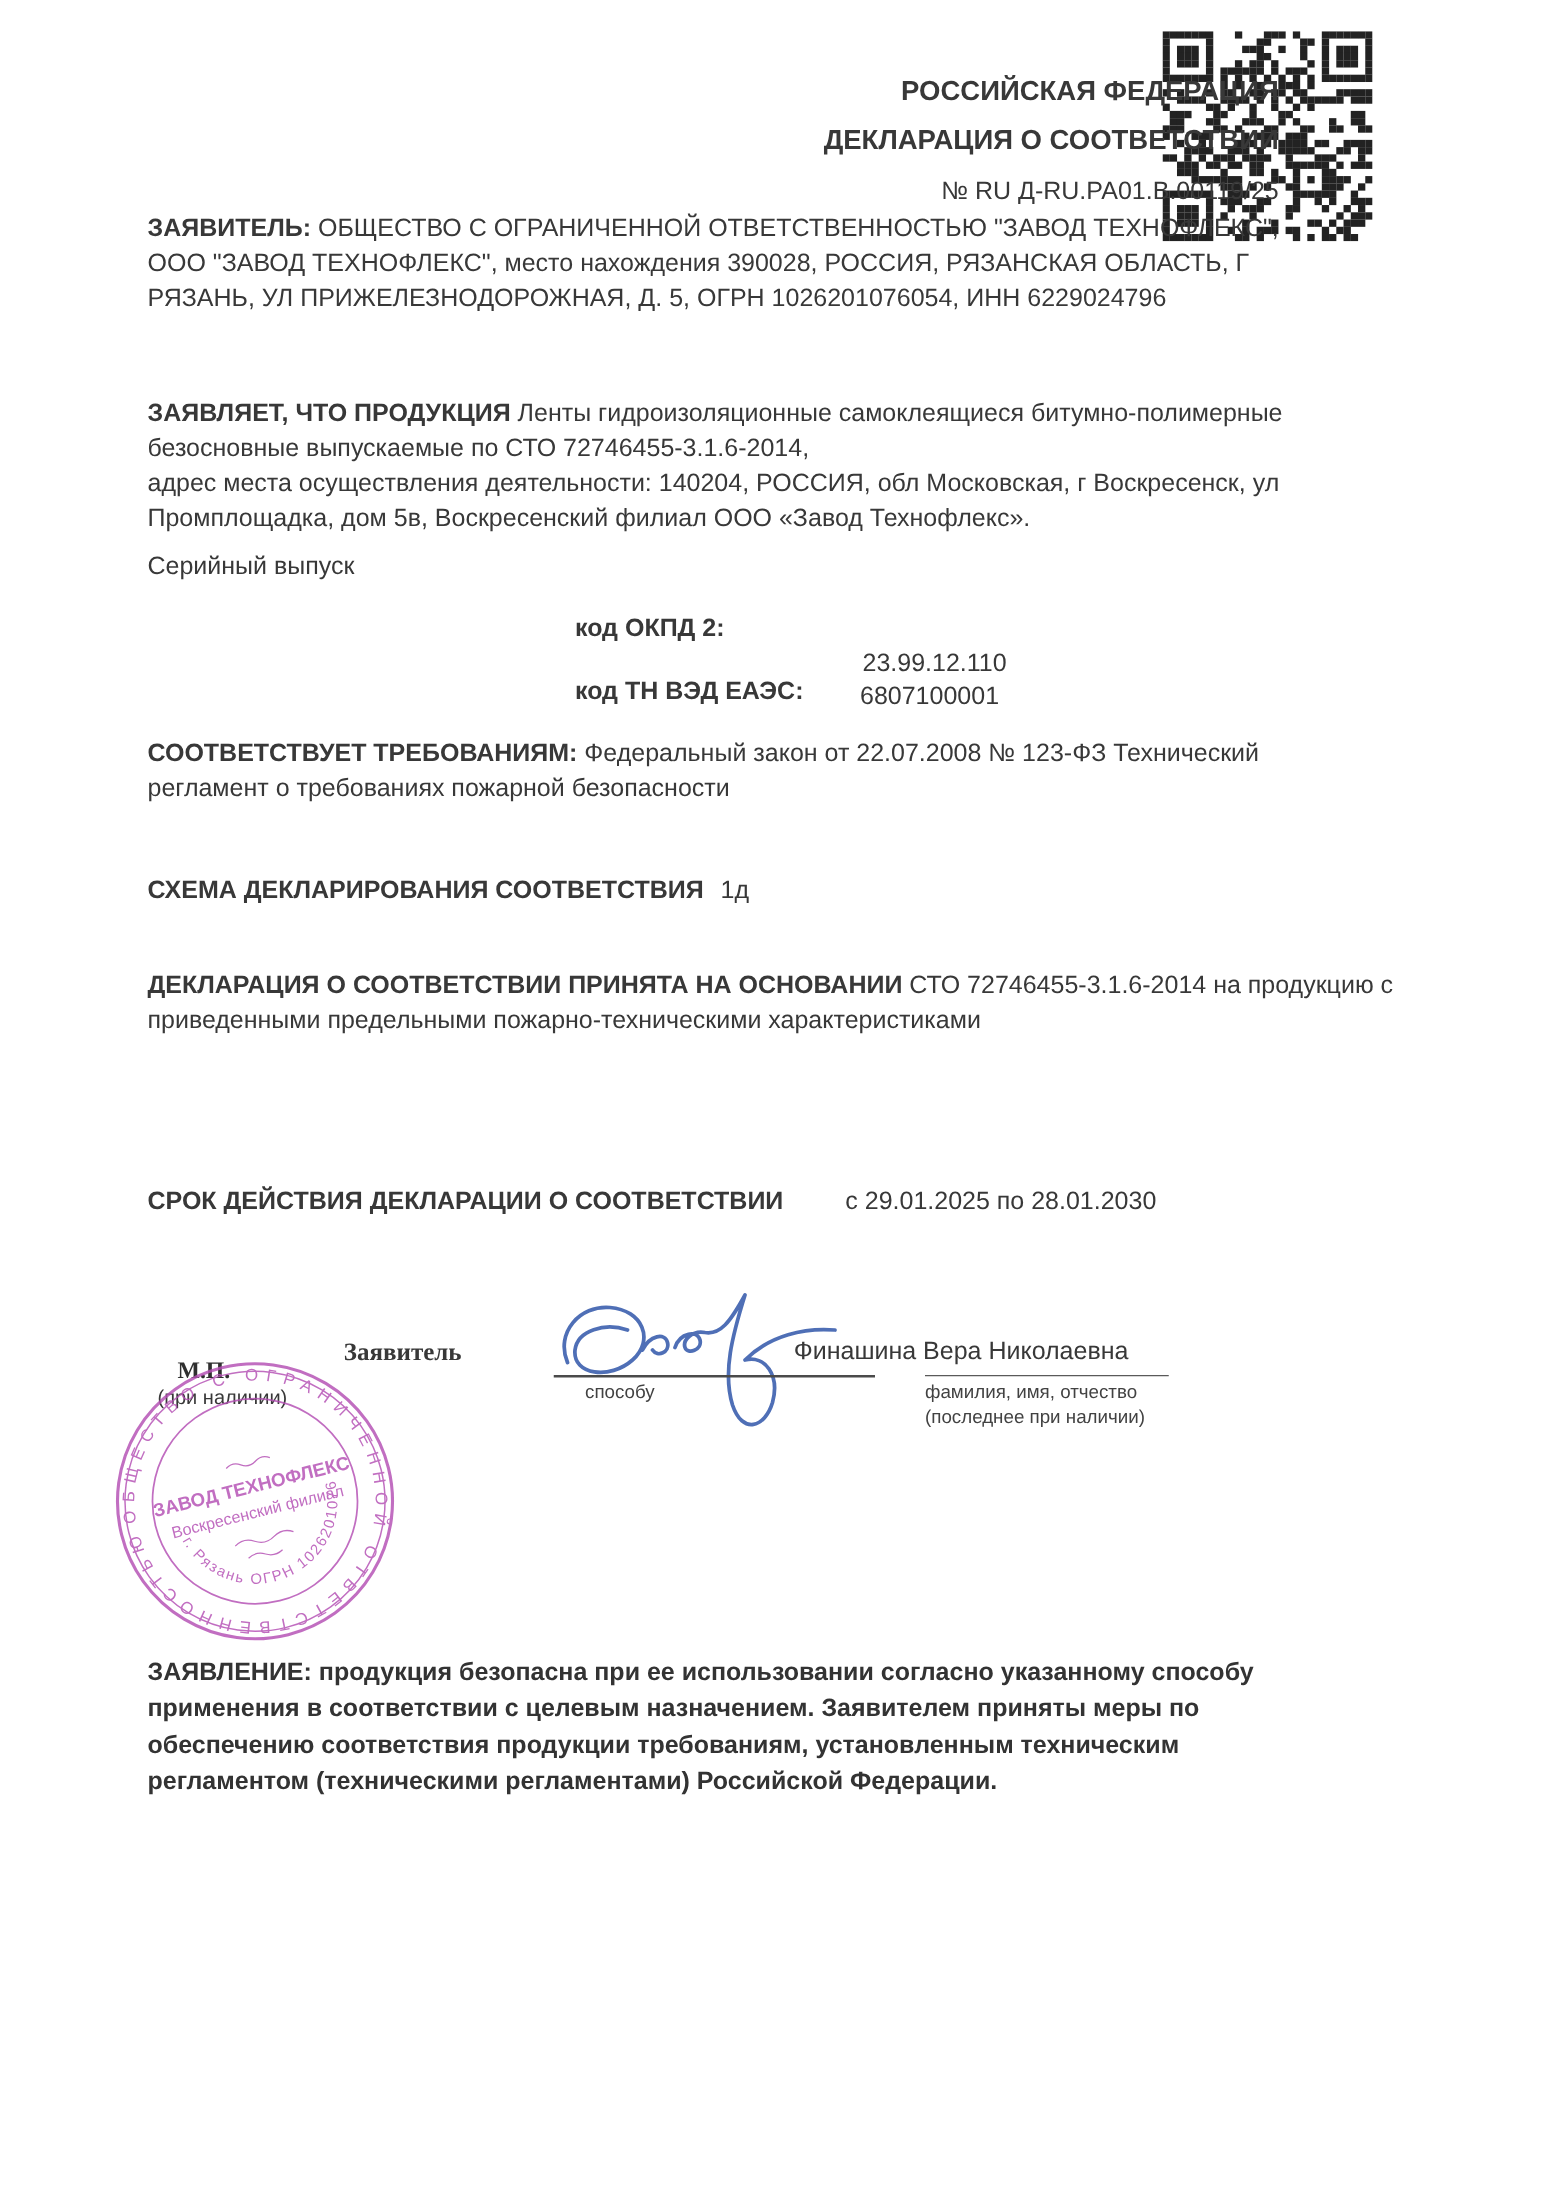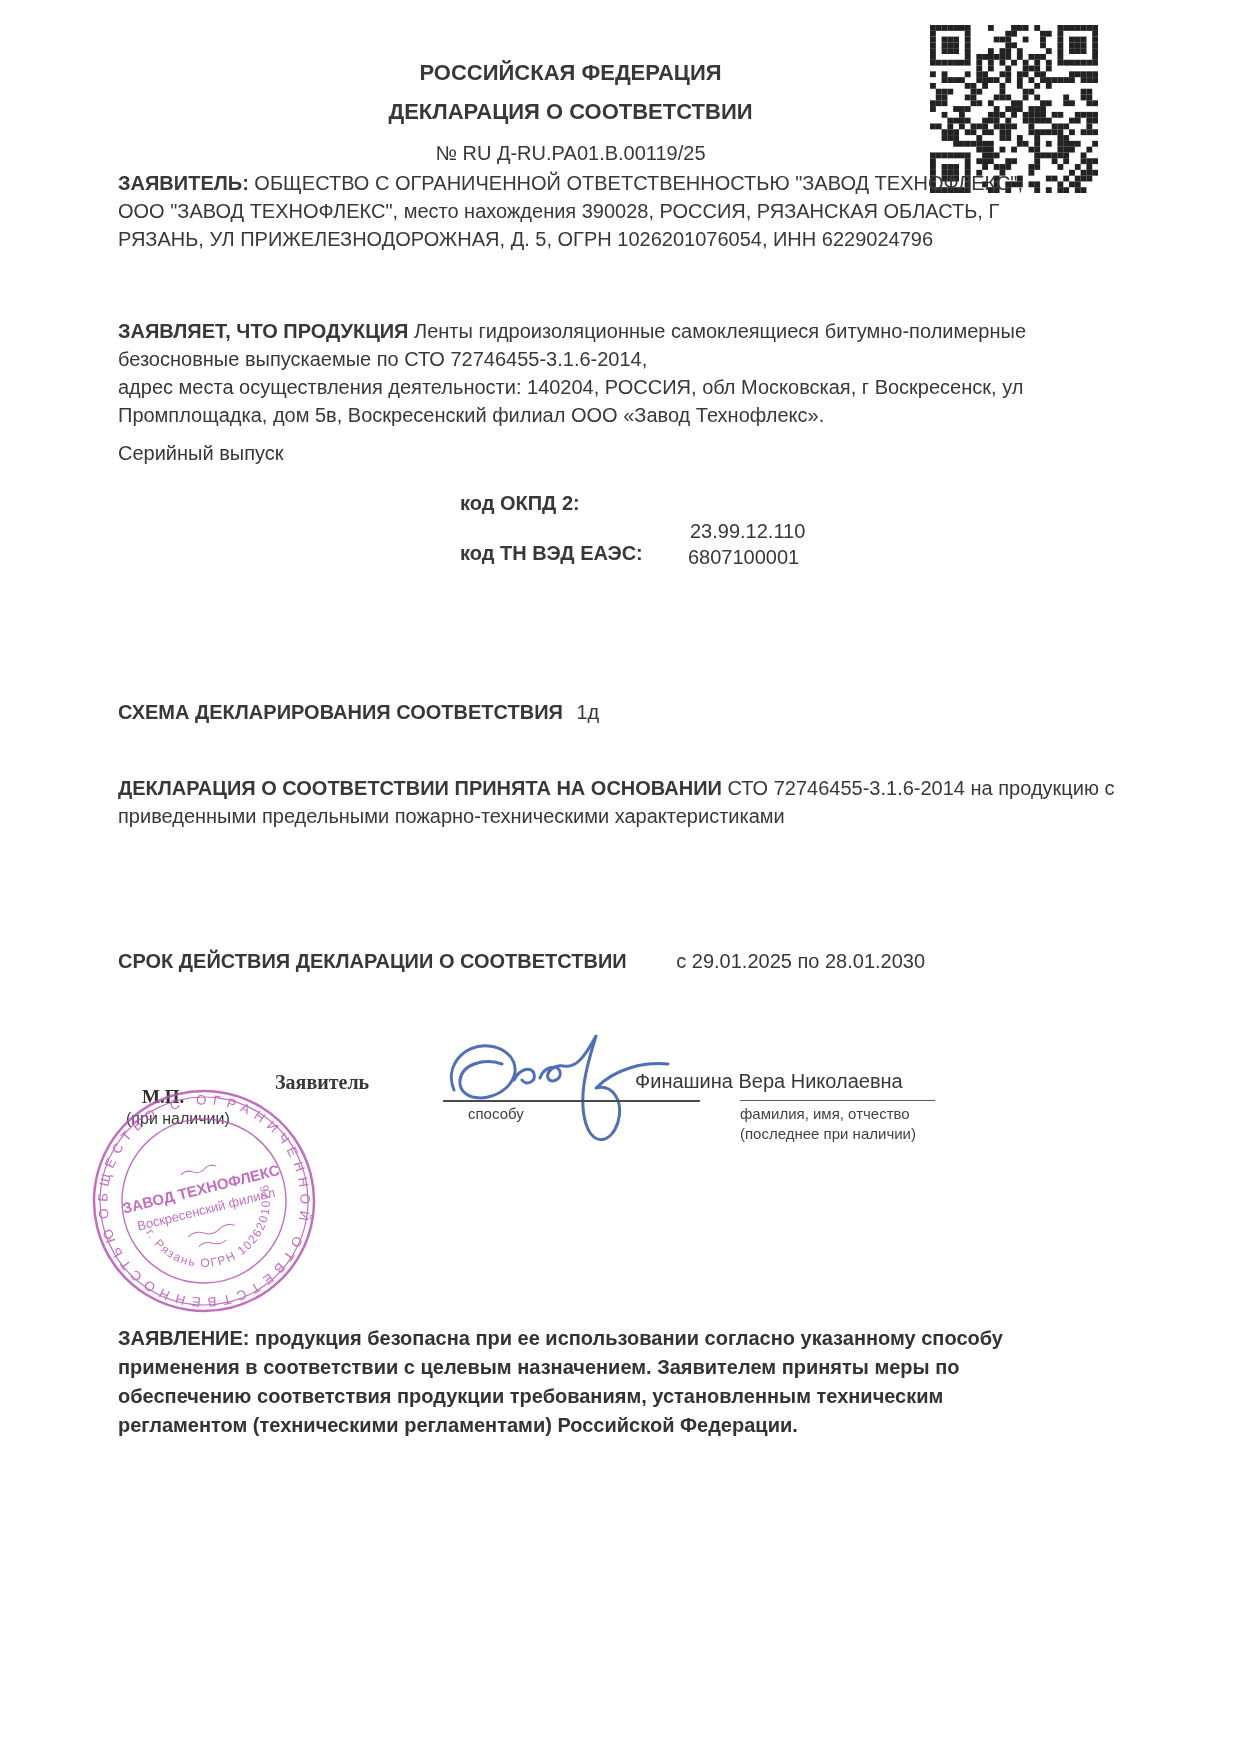--- a/index.html
+++ b/index.html
@@ -4,21 +4,21 @@
 <style>
   *{box-sizing:border-box;margin:0;padding:0}
   html,body{background:#ffffff}
   .page{
     position:relative;width:1240px;height:1754px;background:#fff;overflow:hidden;
     font-family:"Liberation Sans","DejaVu Sans",sans-serif;color:#383838;
   }
   .abs{position:absolute}
   .b{font-weight:bold}
   .serif{font-family:"Liberation Serif","DejaVu Serif",serif}
-  .center{text-align:center}
+  .center{text-align:right}
   .fs22{font-size:22px}
   .fs20{font-size:20px}
   .fs19{font-size:19px}
   .fs16{font-size:16px}
   .para{font-size:20px;line-height:28px}
   .preline{white-space:pre-line}
   .sigline{border-top:2px solid #4a4a4a;height:0}
   .thinline{border-top:1.5px solid #5a5a5a;height:0}
   .caption{font-size:15px;line-height:20px;color:#424242}
   .stamp{transform:rotate(-14deg);opacity:.82}
@@ -448,20 +448,21 @@
   <p class="abs para preline" style="left:118px;top:317px;width:960px"><span class="b">ЗАЯВЛЯЕТ, ЧТО ПРОДУКЦИЯ</span> <span>Ленты гидроизоляционные самоклеящиеся битумно-полимерные безосновные выпускаемые по СТО 72746455-3.1.6-2014,
 адрес места осуществления деятельности: 140204, РОССИЯ, обл Московская, г Воскресенск, ул Промплощадка, дом 5в, Воскресенский филиал ООО «Завод Технофлекс».</span></p>
 
   <div class="abs fs20" style="left:118px;top:442px">Серийный выпуск</div>
 
   <div class="abs b fs20" style="left:460px;top:492px">код ОКПД 2:</div>
   <div class="abs fs20" style="left:690px;top:520px">23.99.12.110</div>
   <div class="abs b fs20" style="left:460px;top:542px">код ТН ВЭД ЕАЭС:</div>
   <div class="abs fs20" style="left:688px;top:546px">6807100001</div>
 
+  <p class="abs para" style="left:118px;top:589px;width:940px"><span class="b">СООТВЕТСТВУЕТ ТРЕБОВАНИЯМ:</span> <span>Федеральный закон от 22.07.2008 № 123-ФЗ Технический регламент о требованиях пожарной безопасности</span></p>
 
   <p class="abs para" style="left:118px;top:698px;width:1000px"><span class="b">СХЕМА ДЕКЛАРИРОВАНИЯ СООТВЕТСТВИЯ</span> <span style="margin-left:8px">1д</span></p>
 
   <p class="abs para" style="left:118px;top:774px;width:1000px"><span class="b">ДЕКЛАРАЦИЯ О СООТВЕТСТВИИ ПРИНЯТА НА ОСНОВАНИИ</span> <span>СТО 72746455-3.1.6-2014 на продукцию с приведенными предельными пожарно-техническими характеристиками</span></p>
 
   <p class="abs para" style="left:118px;top:947px;width:1000px"><span class="b">СРОК ДЕЙСТВИЯ ДЕКЛАРАЦИИ О СООТВЕТСТВИИ</span> <span style="margin-left:44px">с 29.01.2025 по 28.01.2030</span></p>
 
   <div class="abs b serif fs20" style="left:275px;top:1071px">Заявитель</div>
 
   <svg class="abs" style="left:436px;top:1028px" width="250" height="140" viewBox="0 0 250 140">

